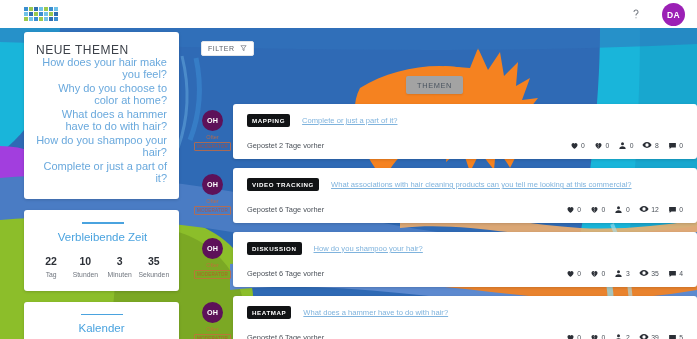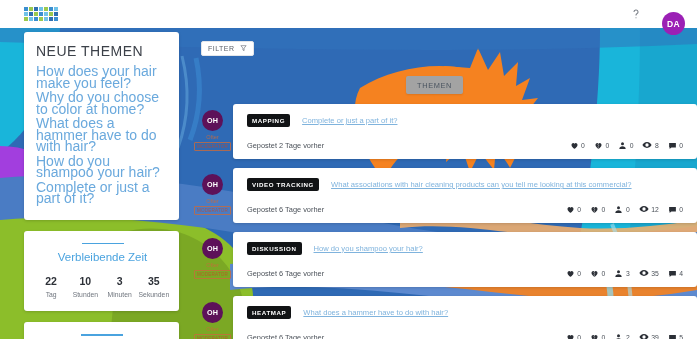--- a/index.html
+++ b/index.html
@@ -26,21 +26,21 @@
     gap: 1px;
   }
   .logo-grid i { display: block; width: 4px; height: 4px; }
 
   .help-icon {
     position: absolute; right: 52px; top: 5px;
     width: 18px; height: 18px; color: #7a7f87;
     display: flex; align-items: center; justify-content: center;
   }
   .avatar-top {
-    position: absolute; right: 12px; top: 12px;
+    position: absolute; right: 12px; top: 3px;
     width: 23px; height: 23px; border-radius: 50%;
     background: #9b20b5; color: #fff;
     font-size: 8.5px; font-weight: bold; letter-spacing: .3px;
     display: flex; align-items: center; justify-content: center;
   }
 
   
   .canvas {
     position: absolute; left: 0; top: 28px; width: 697px; height: 311px;
     overflow: hidden; background: #2f6ab5;
@@ -49,26 +49,26 @@
 
   
   .sidebar { position: absolute; left: 24px; top: 32px; width: 155px; z-index: 20; }
   .card {
     background: #ffffff; border-radius: 3px;
     box-shadow: 0 1px 3px rgba(0,0,0,.16);
     margin-bottom: 11px;
   }
   .card-topics { padding: 11px 12px 12px 12px; }
   .topics-title {
-    font-size: 14px; color: #3c4149; letter-spacing: .5px;
-    margin-bottom: 7px; font-weight: normal;
+    font-size: 12px; color: #3c4149; letter-spacing: .5px;
+    margin-bottom: 0; font-weight: normal;
   }
   .topic-link {
-    display: block; font-size: 14px; line-height: 11.5px;
-    color: #6aa9dd; text-decoration: none; margin-bottom: 3px;
+    display: block; font-size: 11px; line-height: 11.5px;
+    color: #6aa9dd; text-decoration: none; margin-bottom: 3px; text-align: right;
   }
 
   .card-timer { padding: 12px 8px 13px 10px; text-align: center; }
   .rule { width: 42px; height: 1.6px; background: #4aa3df; margin: 0 auto 7px auto; }
   .card-heading { font-size: 11.5px; color: #4aa3df; font-weight: normal; margin-bottom: 12px; }
   .timer-row { display: flex; justify-content: space-around; align-items: flex-start; }
   .timer-unit { text-align: center; flex: 1; }
   .timer-num { font-size: 10.5px; font-weight: bold; color: #2d3138; display: block; margin-bottom: 4px; }
   .timer-label { font-size: 6.8px; color: #6f757e; display: block; }
 

